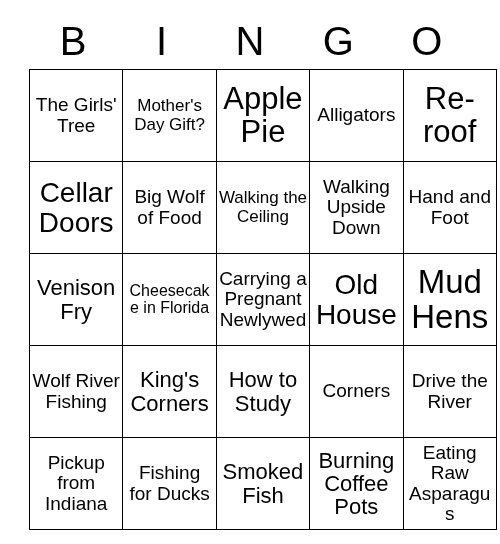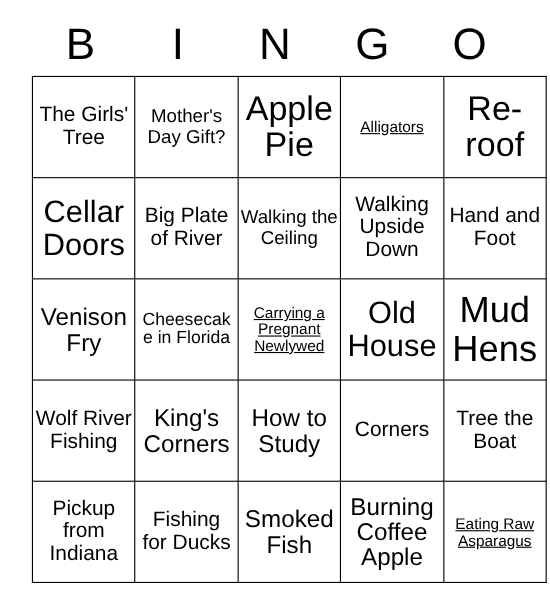--- a/index.html
+++ b/index.html
@@ -48,21 +48,21 @@
     border: 1px solid #000000;
     text-align: center;
     vertical-align: middle;
     padding: 1px 2px;
     color: #000000;
     line-height: 1.06;
     overflow: hidden;
     word-wrap: break-word;
   }
   .sz-xs  { font-size: 16px; line-height: 1.18; }
-  .sz-s   { font-size: 14px; line-height: 1.16; text-decoration: underline; }
+  .sz-s   { font-size: 19px; line-height: 1.16; }
   .sz-m   { font-size: 17px; line-height: 1.12; }
   .sz-l   { font-size: 19px; line-height: 1.10; }
   .sz-xl  { font-size: 22px; line-height: 1.08; }
   .sz-xxl { font-size: 28px; line-height: 1.05; }
   .sz-h1  { font-size: 31px; line-height: 1.04; margin-left: 19px; }
   .sz-h2  { font-size: 33px; line-height: 1.02; }
 </style>
 </head>
 <body>
 
@@ -80,42 +80,42 @@
     <tbody id="grid-body">
         <tr>
           <td class="sz-l">The Girls' Tree</td>
           <td class="sz-m">Mother's Day Gift?</td>
           <td class="sz-h1">Apple Pie</td>
           <td class="sz-s">Alligators</td>
           <td class="sz-h1">Re-roof</td>
         </tr>
         <tr>
           <td class="sz-xxl">Cellar Doors</td>
-          <td class="sz-l">Big Plate of River</td>
+          <td class="sz-l">Big Wolf of Food</td>
           <td class="sz-m">Walking the Ceiling</td>
           <td class="sz-l">Walking Upside Down</td>
           <td class="sz-l">Hand and Foot</td>
         </tr>
         <tr>
           <td class="sz-xl">Venison Fry</td>
           <td class="sz-xs">Cheesecake in Florida</td>
           <td class="sz-s">Carrying a Pregnant Newlywed</td>
           <td class="sz-xxl">Old House</td>
           <td class="sz-h2">Mud Hens</td>
         </tr>
         <tr>
           <td class="sz-l">Wolf River Fishing</td>
           <td class="sz-xl">King's Corners</td>
           <td class="sz-xl">How to Study</td>
           <td class="sz-l">Corners</td>
-          <td class="sz-l">Tree the Boat</td>
+          <td class="sz-l">Drive the River</td>
         </tr>
         <tr>
           <td class="sz-l">Pickup from Indiana</td>
           <td class="sz-l">Fishing for Ducks</td>
           <td class="sz-xl">Smoked Fish</td>
-          <td class="sz-xl">Burning Coffee Apple</td>
+          <td class="sz-xl">Burning Coffee Pots</td>
           <td class="sz-s">Eating Raw Asparagus</td>
         </tr>
       </tbody>
   </table>
 
 </div>
 
 </body></html>

